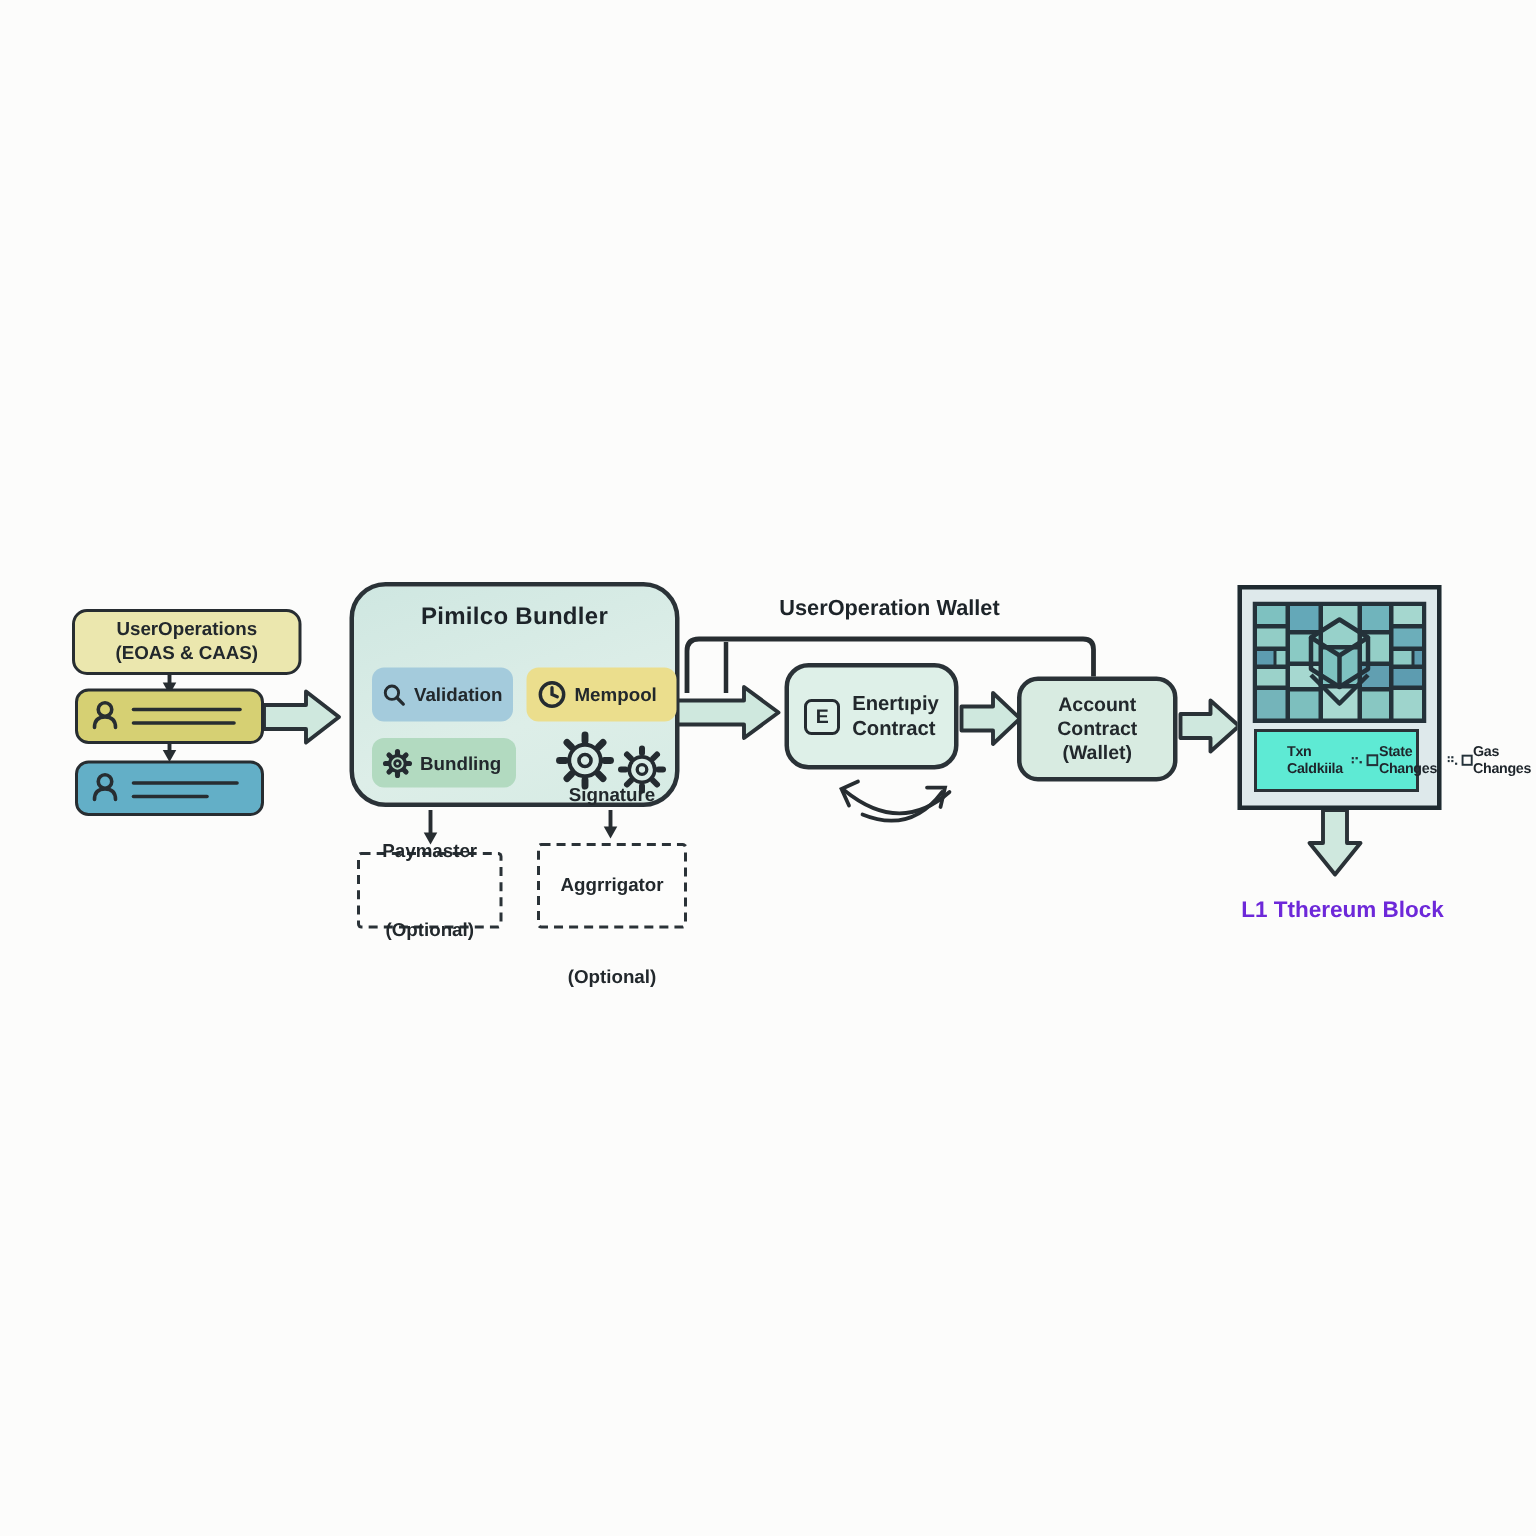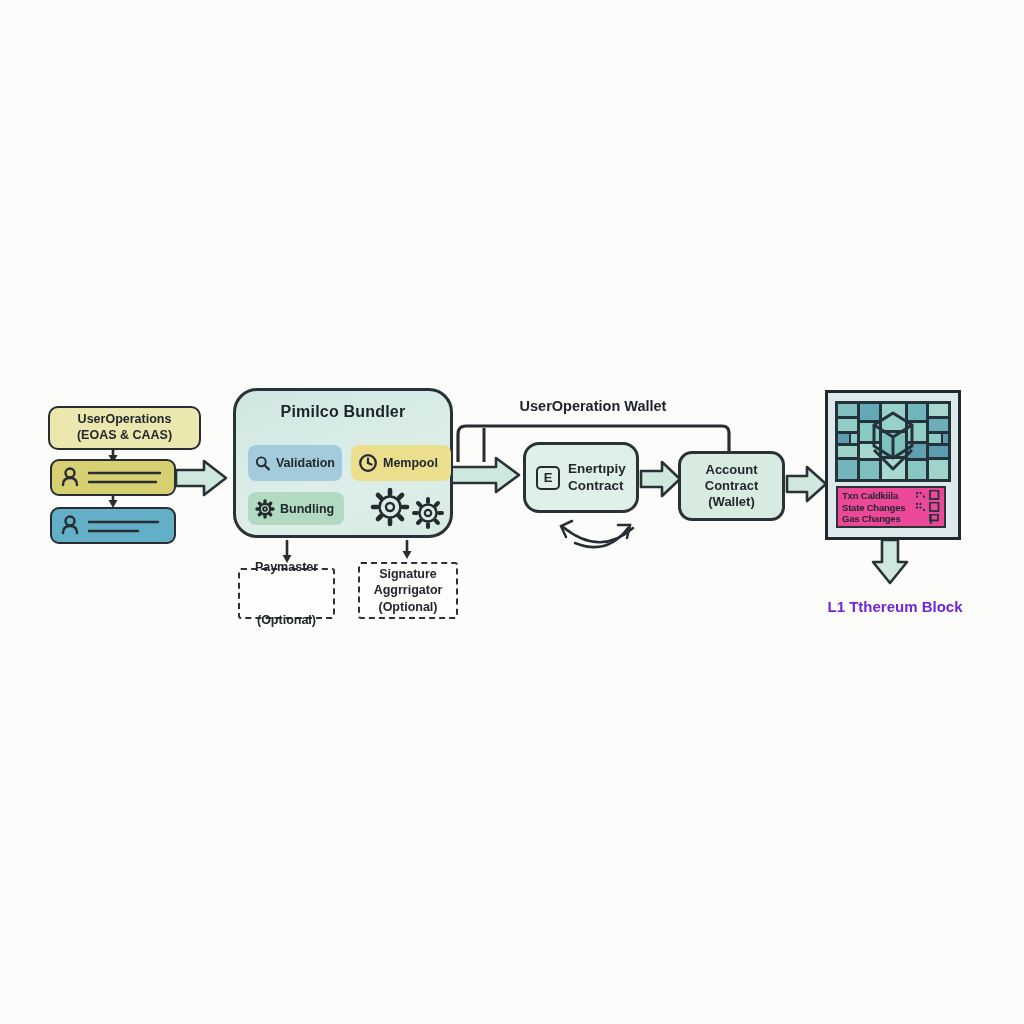--- a/index.html
+++ b/index.html
@@ -43,21 +43,21 @@
   .chip.mempool{left:115px;top:54px;width:86px;height:36px;background:#ebde8d;}
   .chip.bundling{left:12px;top:101px;width:82px;height:33px;background:#b2dac0;}
 
   
   .dashed{
     background:#fdfdfc;border:2.5px dashed #2a3237;border-radius:3px;
     display:flex;flex-direction:column;align-items:center;justify-content:center;
     font-weight:bold;font-size:12.5px;line-height:1.3;text-align:center;
   }
   .paymaster{left:238px;top:568px;width:93px;height:47px;gap:37px;}
-  .aggregator{left:358px;top:562px;width:96px;height:53px;}
+  .aggregator{left:358px;top:562px;width:96px;height:53px;gap:44px;}
 
   
   .bundle-label{
     left:505px;top:398px;width:176px;text-align:center;
     font-weight:bold;font-size:14.5px;color:#1d2429;
   }
 
   
   .entrypoint{
     left:523px;top:442px;width:110px;height:65px;background:#def0e8;
@@ -76,23 +76,23 @@
     align-items:center;justify-content:center;font-weight:bold;font-size:13px;
     line-height:1.25;text-align:right;
   }
 
   
   .l1-block{
     left:825px;top:390px;width:130px;height:144px;background:#dee9eb;
     border:3px solid #1f2a30;
   }
   .info-box{
-    position:absolute;left:8px;top:93px;width:110px;height:42px;background:#ec4899;
-    border:2px solid #2a3237;display:flex;flex-direction:column;justify-content:space-evenly;
-    padding:1px 4px;box-sizing:border-box;
+    position:absolute;left:8px;top:93px;width:110px;height:42px;background:#5eead4;
+    border:2px solid #2a3237;display:flex;flex-direction:row;justify-content:space-evenly;
+    padding:1px 20px;box-sizing:border-box;
   }
   .info-row{display:flex;align-items:center;justify-content:space-between;
     font-weight:bold;font-size:9.5px;color:#1e252b;letter-spacing:-0.2px;}
   .l1-label{
     left:820px;top:598px;width:150px;text-align:center;font-weight:bold;
     font-size:15px;color:#6d28d9;
   }
 </style>
 </head>
 <body>

